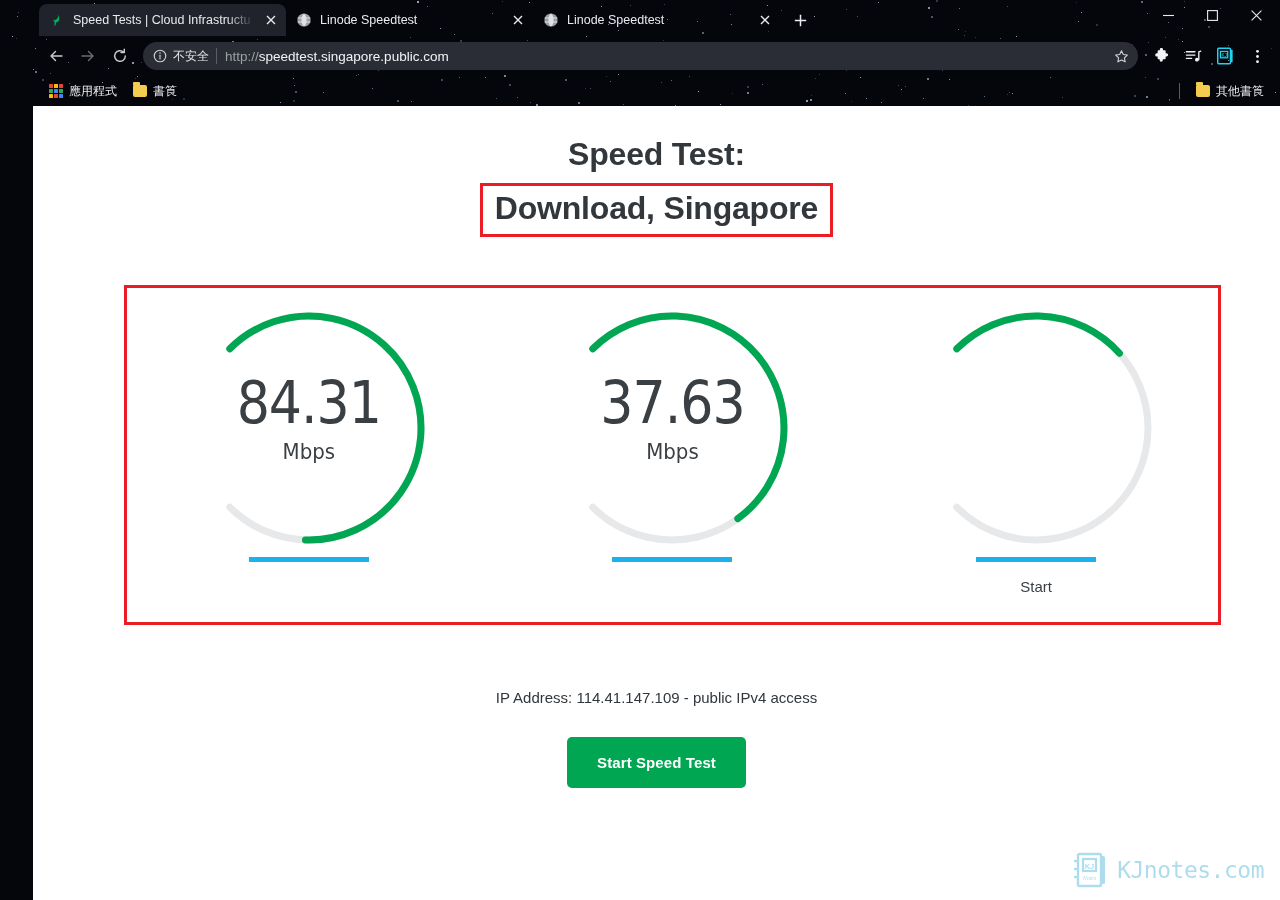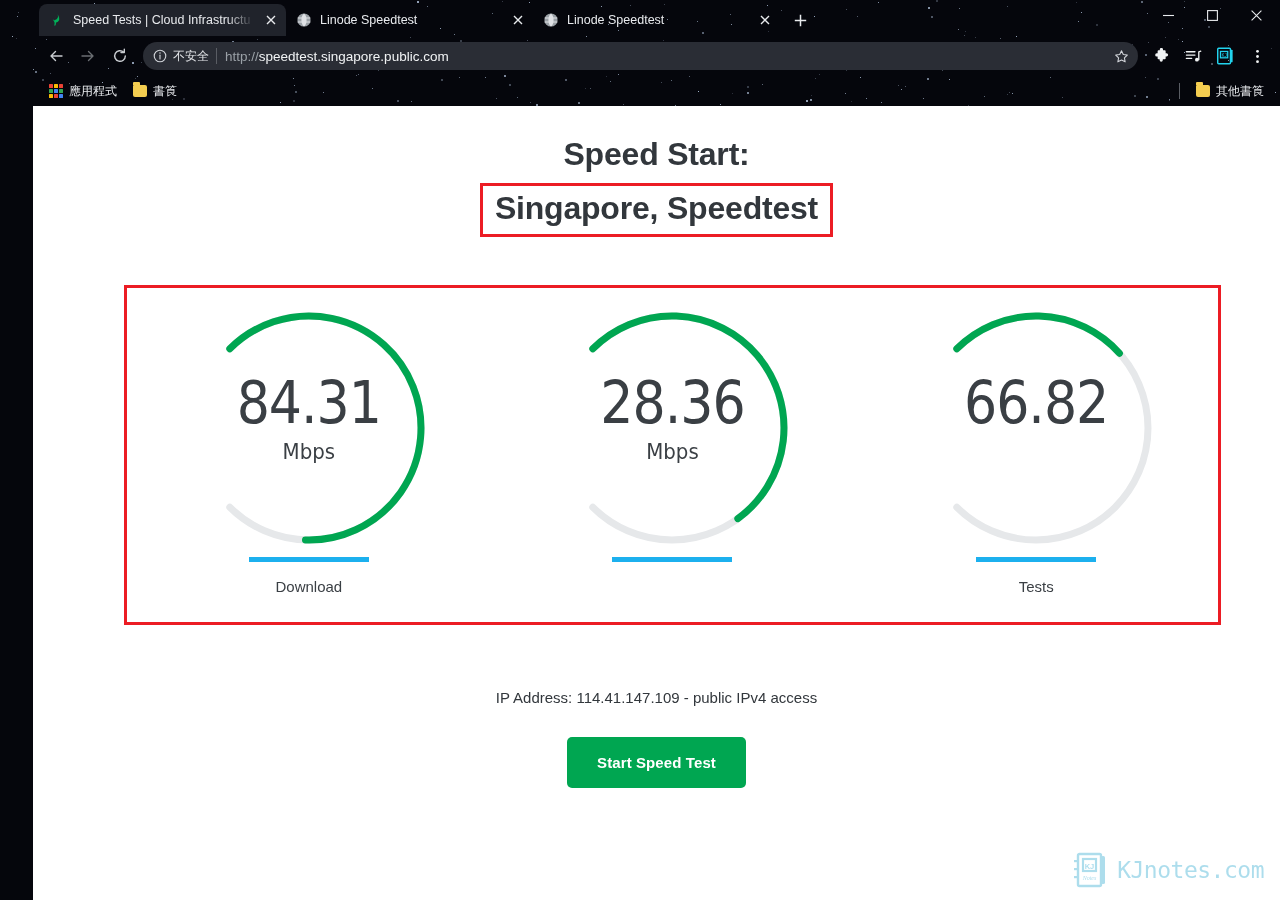--- a/index.html
+++ b/index.html
@@ -667,70 +667,68 @@
         <span class="folder"></span>
         <span>其他書筤</span>
       </span>
     </div>
   </div>
 
   <div class="viewport">
     <div class="page">
 
       <div class="heading">
-        <div>Speed Start:</div>
+        <div>Speed Test:</div>
         <div class="box-loc">
-          <span class="line2">Singapore, Speedtest</span>
+          <span class="line2">Download, Singapore</span>
         </div>
       </div>
 
       <div class="gauge-outer">
         <div class="gauges">
 
           <div class="gauge">
             <div class="gauge-ring">
               <svg viewBox="0 0 290 250">
                 <path class="track" d="M 65.80 48.80 A 112 112 0 1 1 65.80 207.20" fill="none" stroke-width="7" stroke-linecap="round" stroke="#e6e8ea"></path>
                 <path class="prog" d="M 65.80 48.80 A 112 112 0 1 1 141.48 239.94" fill="none" stroke-width="7" stroke-linecap="round" stroke="#00a651"></path>
               </svg>
               <div class="gauge-center">
                 <div class="gauge-value">84.31</div>
                 <div class="gauge-unit">Mbps</div>
               </div>
             </div>
             <div class="gauge-bar"></div>
-            <div class="gauge-label">Download</div>
           </div>
 
           <div class="gauge">
             <div class="gauge-ring">
               <svg viewBox="0 0 290 250">
                 <path class="track" d="M 65.80 48.80 A 112 112 0 1 1 65.80 207.20" fill="none" stroke-width="7" stroke-linecap="round" stroke="#e6e8ea"></path>
                 <path class="prog" d="M 65.80 48.80 A 112 112 0 1 1 210.83 218.61" fill="none" stroke-width="7" stroke-linecap="round" stroke="#00a651"></path>
               </svg>
               <div class="gauge-center">
-                <div class="gauge-value">28.36</div>
+                <div class="gauge-value">37.63</div>
                 <div class="gauge-unit">Mbps</div>
               </div>
             </div>
             <div class="gauge-bar"></div>
           </div>
 
           <div class="gauge">
             <div class="gauge-ring">
               <svg viewBox="0 0 290 250">
                 <path class="track" d="M 65.80 48.80 A 112 112 0 1 1 65.80 207.20" fill="none" stroke-width="7" stroke-linecap="round" stroke="#e6e8ea"></path>
                 <path class="prog" d="M 65.80 48.80 A 112 112 0 0 1 228.43 53.28" fill="none" stroke-width="7" stroke-linecap="round" stroke="#00a651"></path>
               </svg>
               <div class="gauge-center">
-                <div class="gauge-value">66.82</div>
               </div>
             </div>
             <div class="gauge-bar"></div>
-            <div class="gauge-label">Tests</div>
+            <div class="gauge-label">Start</div>
           </div>
 
         </div>
       </div>
 
       <div class="ipline">IP Address: 114.41.147.109 - public IPv4 access</div>
 
       <div class="cta-wrap">
         <button class="cta">Start Speed Test</button>
       </div>

